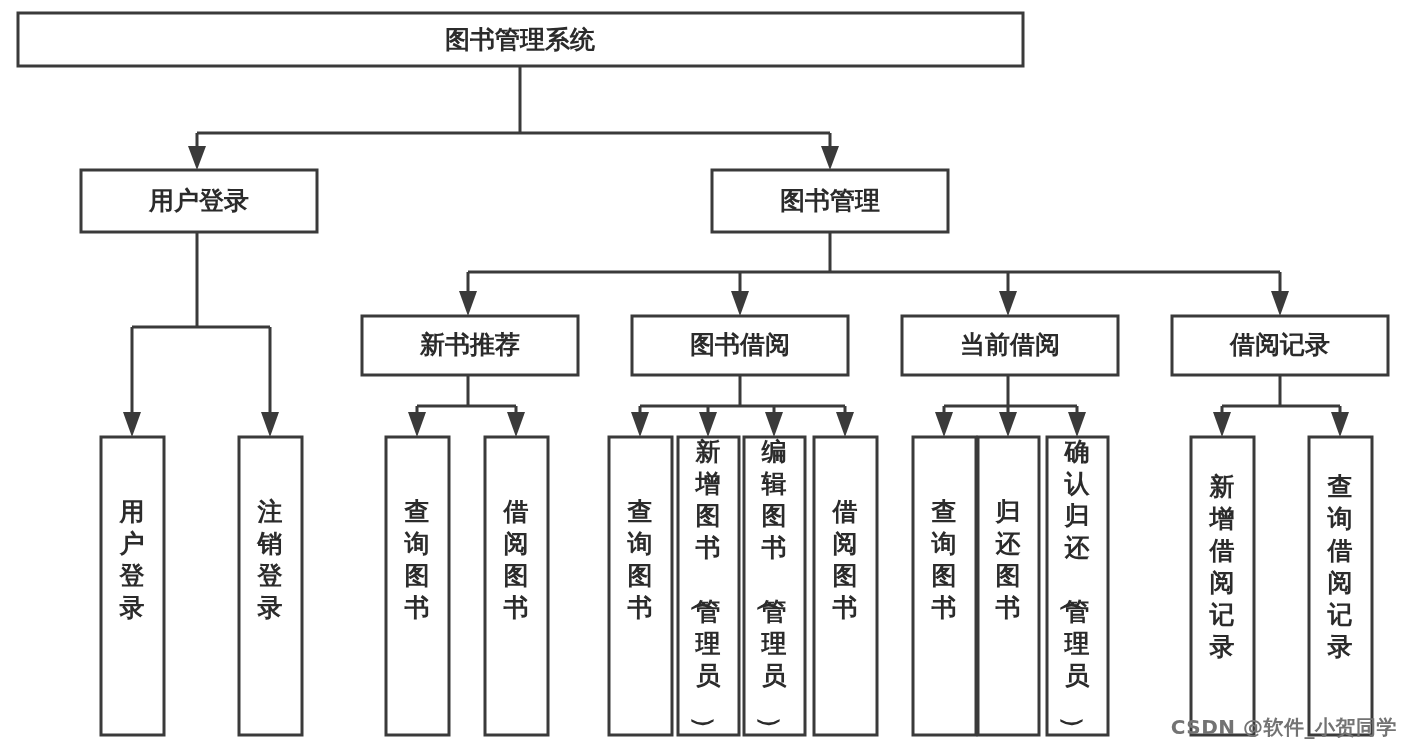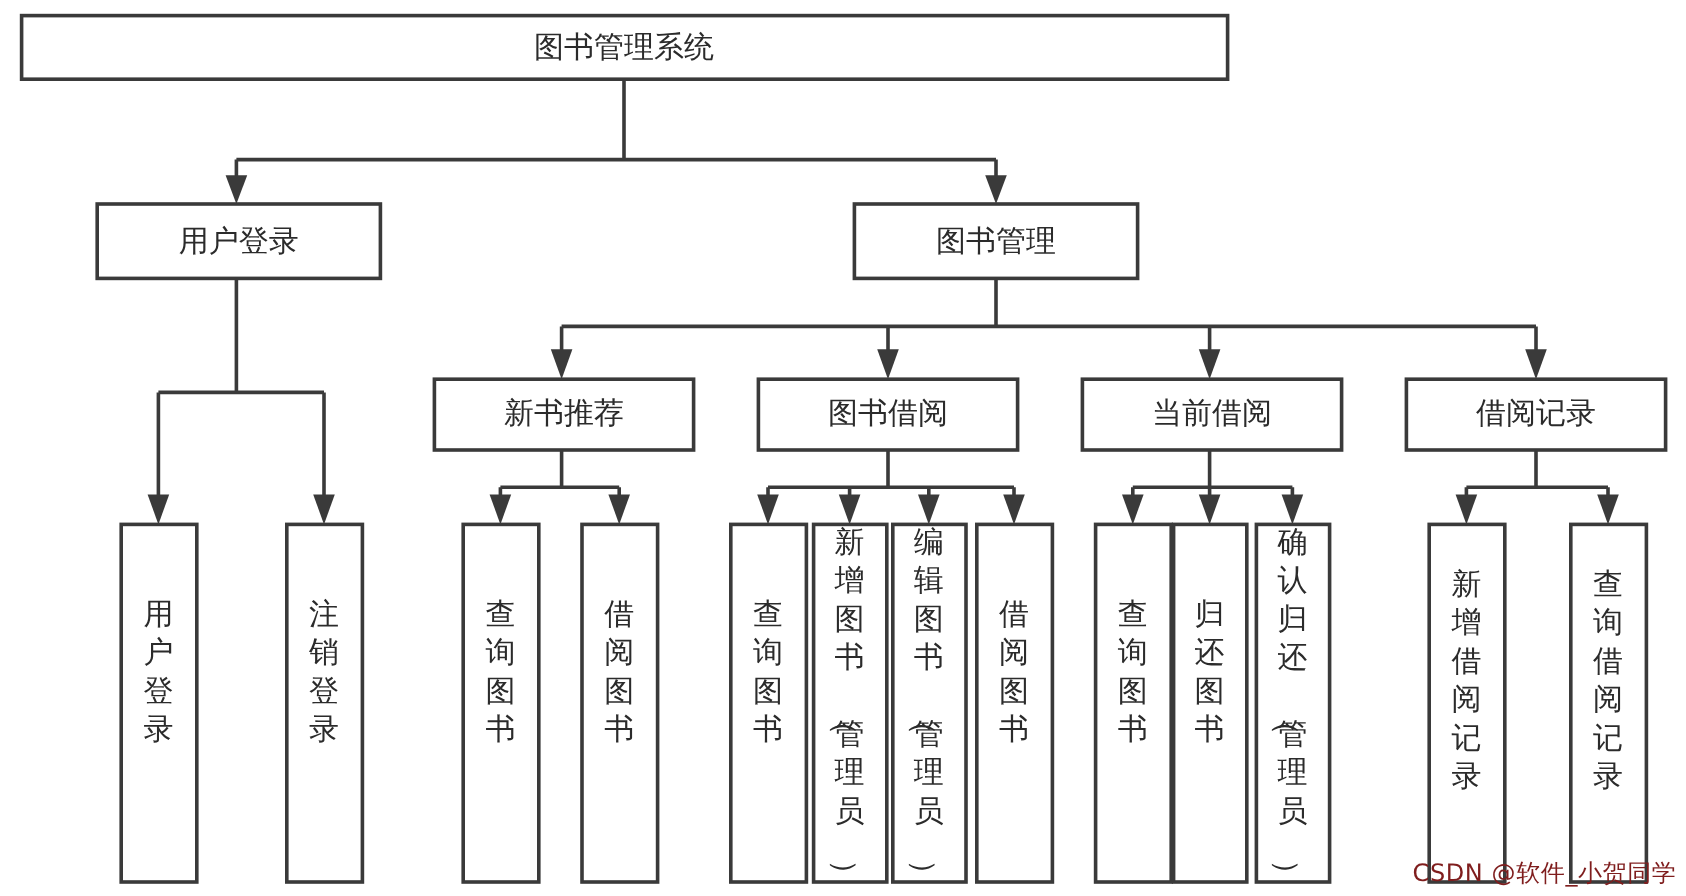--- a/index.html
+++ b/index.html
@@ -7,20 +7,21 @@
     padding: 0;
     background: #ffffff;
   }
   #canvas {
     position: relative;
     width: 1405px;
     height: 747px;
     background: #ffffff;
     font-family: "DejaVu Sans", "Liberation Sans", sans-serif;
     overflow: hidden;
+    font-weight: bold;
   }
   svg.diagram {
     position: absolute;
     top: 0;
     left: 0;
     width: 1405px;
     height: 747px;
   }
   .node-box {
     fill: #ffffff;
@@ -52,21 +53,21 @@
   .arrow-head {
     fill: #3a3a3a;
     stroke: none;
   }
   .watermark {
     position: absolute;
     right: 8px;
     bottom: 6px;
     font-family: "DejaVu Sans", "Liberation Sans", sans-serif;
     font-size: 20px;
-    color: #7f1d1d;
+    color: #737373;
     white-space: nowrap;
     letter-spacing: 0.5px;
     pointer-events: none;
   }
 </style>
 </head>
 <body>
 
 <div id="canvas">
 

